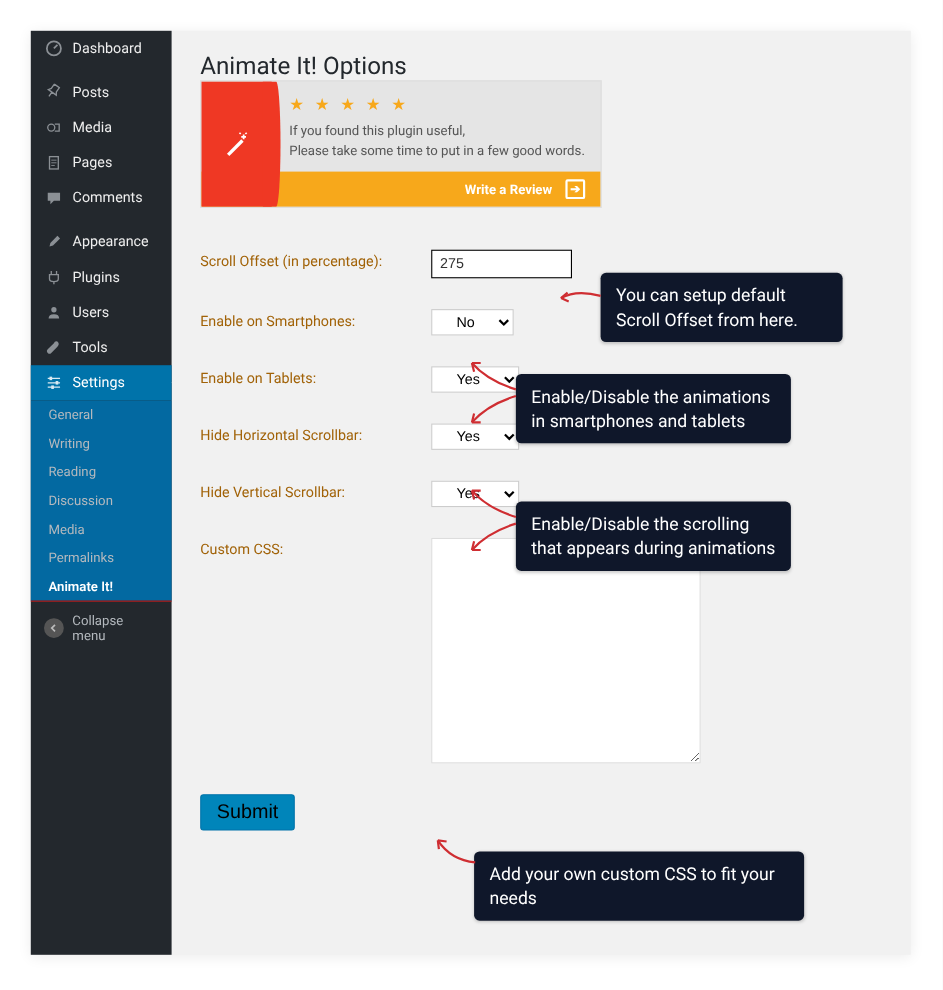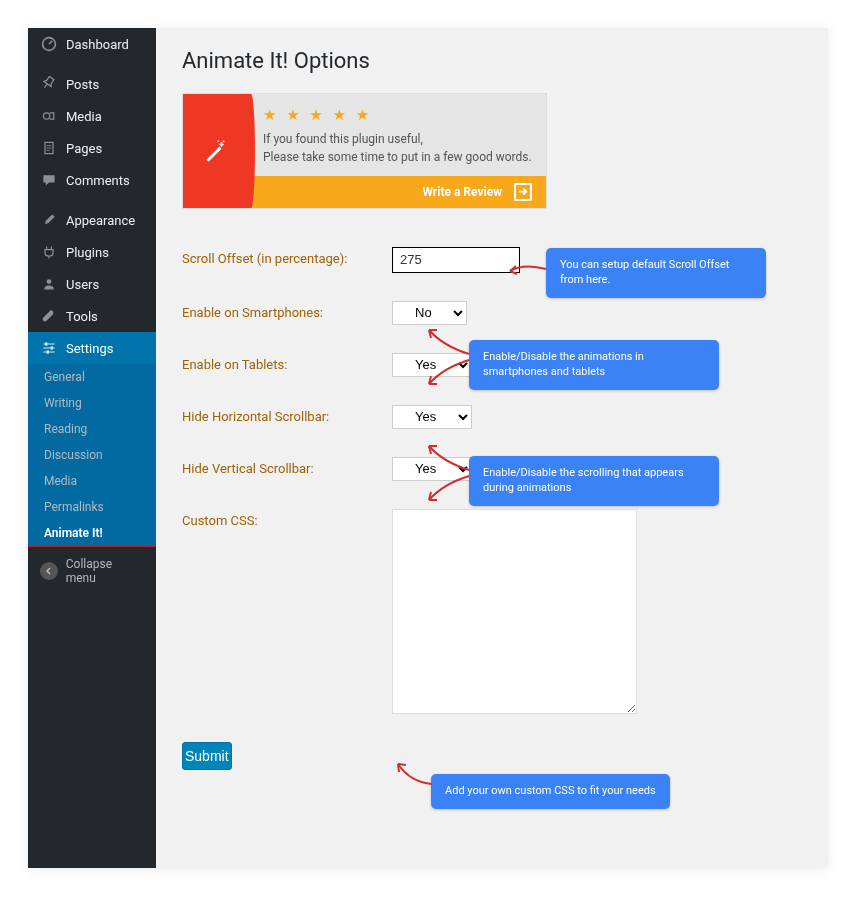--- a/index.html
+++ b/index.html
@@ -11,39 +11,39 @@
 .side-item.active { background: #0073aa; color: #fff; position: relative; }
 .side-item.active::after { content:""; position:absolute; right:-8px; top:50%; transform:translateY(-50%); border:8px solid transparent; border-right-color:#f1f1f1; }
 .side-sep { height: 8px; }
 .sub-list { background: #0369a1; }
 .sub-item { padding: 6px 12px 6px 16px; color: #b4b9be; font-size: 12px; cursor: pointer; }
 .sub-item.current { color: #fff; font-weight: 600; }
 .collapse { display:flex; align-items:center; gap:8px; padding:10px 12px; color:#b4b9be; font-size:12px; cursor:pointer; border-top:1px solid #b91c1c; }
 .collapse .circ { width:18px;height:18px;border-radius:50%;background:#555;display:inline-flex;align-items:center;justify-content:center; }
 
 .content { flex:1; padding: 20px 26px 30px 26px; position: relative; }
-h1 { font-size: 22px; font-weight: 400; color: #23282d; margin-bottom: 20px; }
+h1 { font-size: 22px; font-weight: 400; color: #23282d; }
 
 .review-box { width: 365px; background:#e5e5e5; position:relative; overflow:hidden; border:1px solid #ddd; }
 .review-box .red-tab { position:absolute; left:0; top:0; bottom:0; width:64px; background:#ef3824; display:flex; align-items:center; justify-content:center; }
 .review-box .red-tab::after { content:""; position:absolute; right:-8px; top:0; bottom:0; width:16px; background:#ef3824; border-radius:0 50% 50% 0 / 0 100% 100% 0; }
 .review-body { padding: 10px 14px 10px 80px; font-size:12px; color:#555; line-height:1.5; }
 .stars { color:#f7a81b; font-size:15px; letter-spacing:3px; margin-bottom:3px; }
 .review-cta { background:#f7a81b; color:#fff; font-weight:700; font-size:12px; text-align:right; padding:7px 14px 7px 80px; display:flex; justify-content:flex-end; align-items:center; gap:12px; }
 .review-cta .arrow-sq { width:18px;height:18px;border:2px solid #fff;border-radius:2px;display:inline-flex;align-items:center;justify-content:center;font-size:11px; }
 
 .form { margin-top: 38px; }
 .form-row { display:flex; align-items:flex-start; margin-bottom: 28px; }
 .form-row .lbl { width: 210px; font-size: 13px; color:#a16207; padding-top:4px; }
 .text-input { width:128px; padding:3px 7px; font-size:13px; border:1px solid #000000; background:#fff; color:#333; height:26px; }
 select { font-size:13px; padding:1px 18px; height:24px; background:#fff; border:1px solid #ccc; }
 textarea { width:245px; height:205px; border:1px solid #ddd; font-size:13px; padding:4px; resize:both; }
-.submit-btn { background:#0085ba; border:1px solid #0073aa; color:#ffffff; padding:5px 2px; font-size:14px; border-radius:3px; cursor:pointer; }
-
-.annot { position:absolute; background:#3b82f6; color:#fff; font-size:11px; padding:10px 14px; border-radius:5px; line-height:1.35; max-width:220px; box-shadow:0 1px 3px rgba(0,0,0,0.2); }
+.submit-btn { background:#0085ba; border:1px solid #0073aa; color:#000000; padding:5px 14px; font-size:18px; border-radius:3px; cursor:pointer; }
+
+.annot { position:absolute; background:#0f172a; color:#fff; font-size:16px; padding:10px 14px; border-radius:5px; line-height:1.35; max-width:220px; box-shadow:0 1px 3px rgba(0,0,0,0.2); }
 .annot.wide { max-width: 300px; }
 
 svg { display:block; }
 </style>
 </head>
 <body>
 
 <div class="app">
   <div class="sidebar">
     <div class="side-item">

